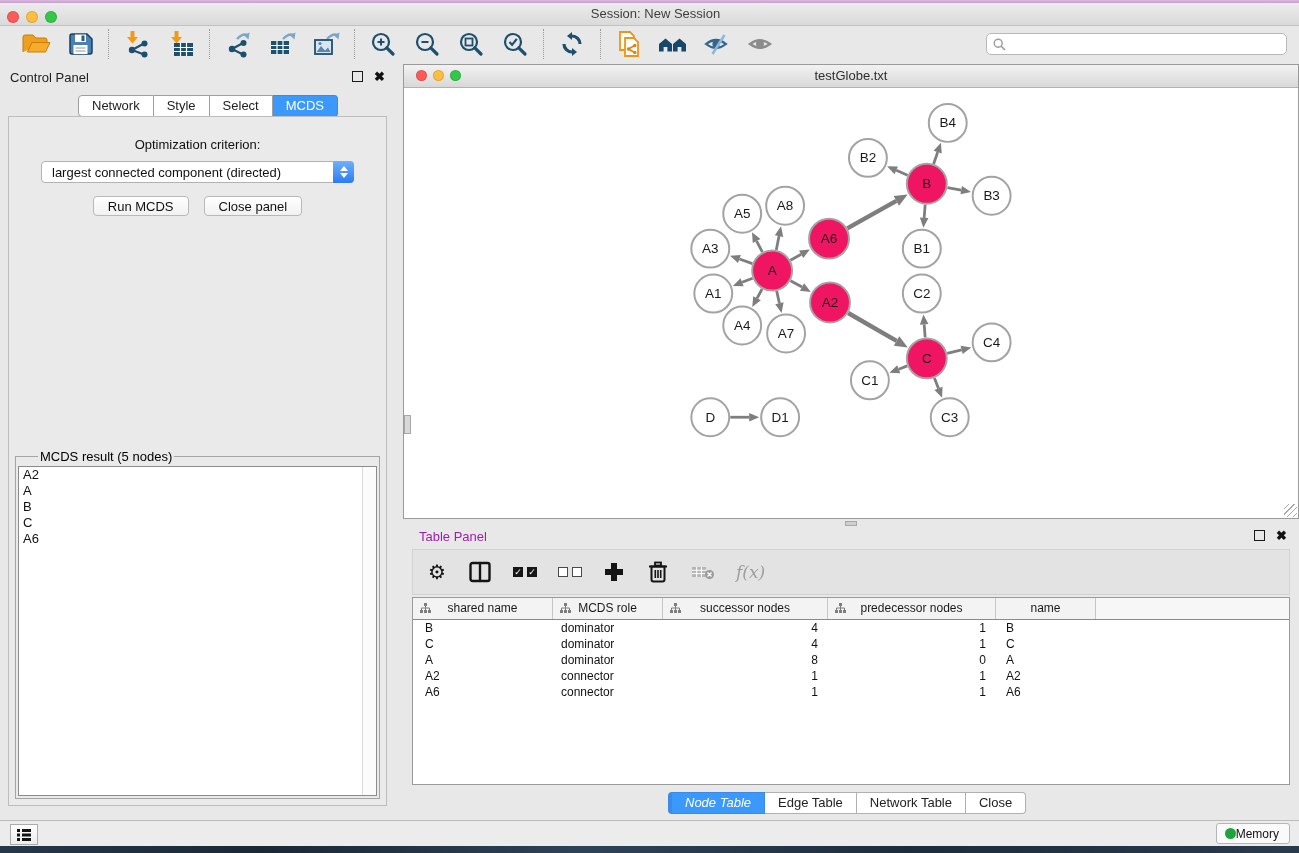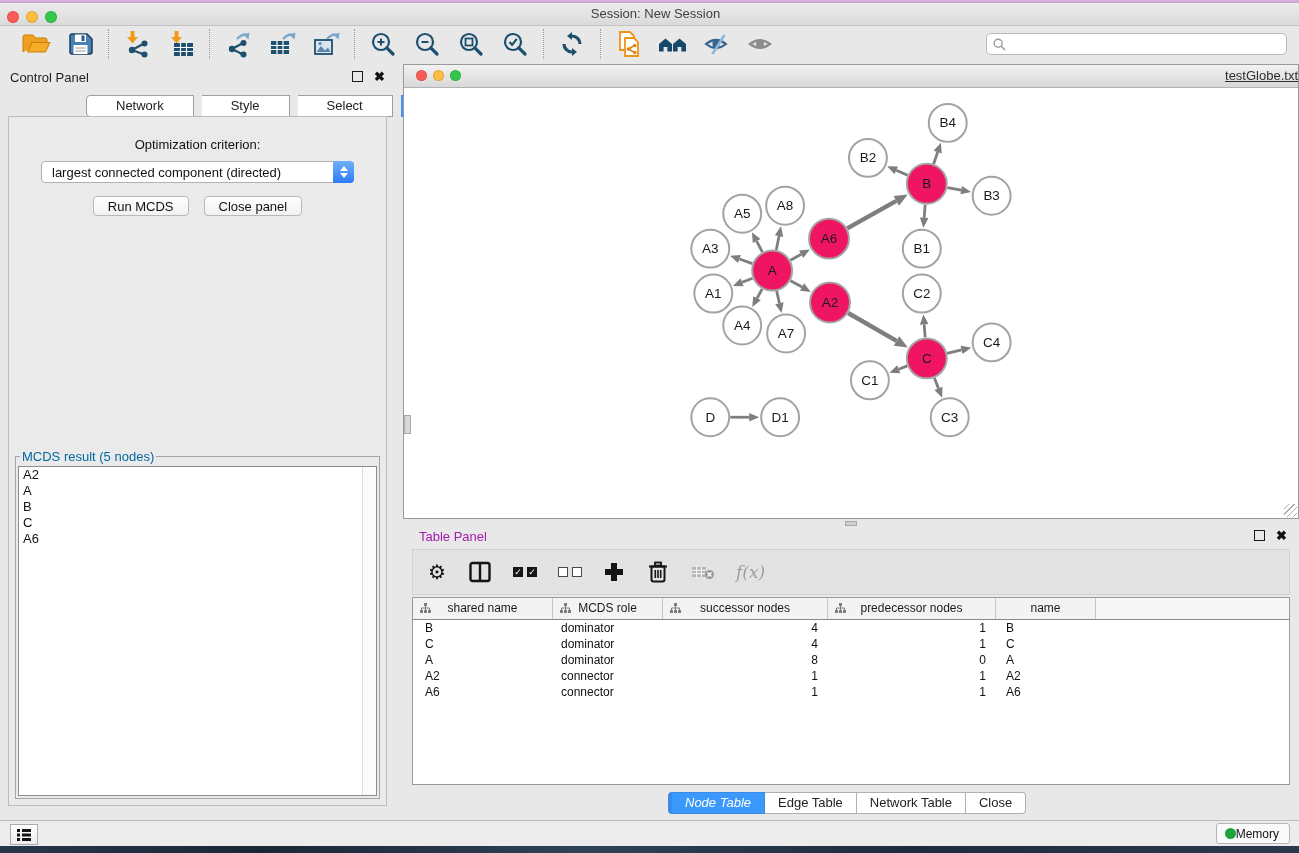--- a/index.html
+++ b/index.html
@@ -21,44 +21,44 @@
   .search input{border:none;outline:none;flex:1;font-size:12px;font-family:"Liberation Sans",sans-serif;background:transparent;}
   
   .main{position:absolute;top:62px;left:0;width:1299px;height:758px;}
   
   .control-panel{position:absolute;left:0;top:0;width:397px;height:758px;}
   .cp-title{position:absolute;left:10px;top:8px;font-size:13px;color:#1e1e1e;}
   .panel-icons{position:absolute;right:12px;top:9px;display:flex;gap:11px;align-items:center;}
   .float-icon{width:9px;height:9px;border:1.6px solid #1a1a1a;display:inline-block;}
   .close-icon{font-size:13px;color:#111;line-height:11px;font-weight:bold;}
   .cp-tabs{position:absolute;left:78px;top:33px;display:flex;}
-  .cp-tab{height:20px;line-height:20px;padding:0 29px;font-size:13px;color:#222;background:#fff;border:1px solid #9f9f9f;border-left:none;margin-left:8px;}
+  .cp-tab{height:20px;line-height:20px;padding:0 13px;font-size:13px;color:#222;background:#fff;border:1px solid #9f9f9f;border-left:none;}
   .cp-tab:first-child{border-left:1px solid #9f9f9f;border-radius:4px 0 0 4px;}
   .cp-tab:last-child{border-radius:0 4px 4px 0;}
   .cp-tab.active{background:#3b99fc;border-color:#3b8ae8;color:#fff;}
   .cp-content{position:absolute;left:8px;right:10px;top:54px;bottom:14px;border:1px solid #bdbdbd;background:#eaeaea;}
   .opt-label{margin-top:20px;text-align:center;font-size:13px;color:#111;}
   .dropdown{margin:9px auto 0;width:313px;height:22px;background:#fff;border:1px solid #b2b2b2;border-radius:4px;position:relative;font-size:13px;line-height:22px;padding-left:10px;box-sizing:border-box;color:#111;}
   .stepper{position:absolute;right:-1px;top:-1px;width:21px;height:22px;border-radius:0 4px 4px 0;background:linear-gradient(#6fb0fb,#2d7bf4);display:flex;flex-direction:column;align-items:center;justify-content:center;gap:2px;}
   .tri-up{width:0;height:0;border-left:4px solid transparent;border-right:4px solid transparent;border-bottom:5px solid #fff;}
   .tri-down{width:0;height:0;border-left:4px solid transparent;border-right:4px solid transparent;border-top:5px solid #fff;}
   .btn-row{margin-top:13px;display:flex;justify-content:center;gap:15px;}
   .mac-btn{height:20px;line-height:20px;padding:0 14px;font-size:13px;color:#111;background:linear-gradient(#ffffff,#f1f1f1);border:1px solid #b9b9b9;border-radius:4px;}
   .result-box{position:absolute;left:6px;right:6px;top:332px;bottom:6px;border:1px solid #a5a5a5;margin:0;padding:2px;}
-  .result-box legend{font-size:13px;color:#0369a1;padding:0 2px;margin-left:2px;}
+  .result-box legend{font-size:13px;color:#000000;padding:0 2px;margin-left:20px;}
   .result-list{position:relative;width:100%;height:100%;background:#fff;border:1px solid #8c8c8c;box-sizing:border-box;overflow:hidden;}
   .scroll-track{position:absolute;top:0;right:0;bottom:0;width:13px;background:#fbfbfb;border-left:1px solid #dcdcdc;}
   .list-item{font-size:13px;line-height:16px;padding-left:4px;color:#111;}
   
   .right-col{position:absolute;left:403px;top:2px;width:896px;height:756px;}
   .net-window{position:absolute;left:0;top:0;width:896px;height:455px;border:1px solid #9a9a9a;background:#fff;box-sizing:border-box;}
   .net-titlebar{position:relative;height:22px;background:linear-gradient(#f2f2f2,#d8d8d8);border-bottom:1px solid #b2b2b2;}
   .net-traffic{position:absolute;top:5px;left:12px;display:flex;gap:6px;}
   .light.sm{width:11px;height:11px;}
-  .net-title{text-align:right;line-height:22px;font-size:13px;color:#2e2e2e;text-decoration:underline;}
+  .net-title{text-align:center;line-height:22px;font-size:13px;color:#2e2e2e;}
   .net-canvas{position:absolute;left:0;right:0;top:23px;bottom:0;}
   .left-handle{position:absolute;left:0;top:350px;width:7px;height:19px;background:#d8d8d8;border:1px solid #a8a8a8;box-sizing:border-box;}
   .corner-grip{position:absolute;right:1px;bottom:1px;width:13px;height:13px;
      background:repeating-linear-gradient(135deg,transparent 0 3px,#a9a9a9 3px 4px);}
   .h-divider{position:absolute;top:457px;left:0;width:896px;height:5px;}
   .divider-handle{position:absolute;left:442px;top:0;width:12px;height:5px;background:#cfcfcf;border:1px solid #a8a8a8;box-sizing:border-box;}
   
   .table-panel{position:absolute;left:0;top:461px;width:896px;height:295px;}
   .tp-title{position:absolute;left:16px;top:4px;font-size:13px;color:#a21caf;}
   .tp-icons{position:absolute;right:12px;top:5px;display:flex;gap:11px;align-items:center;}

